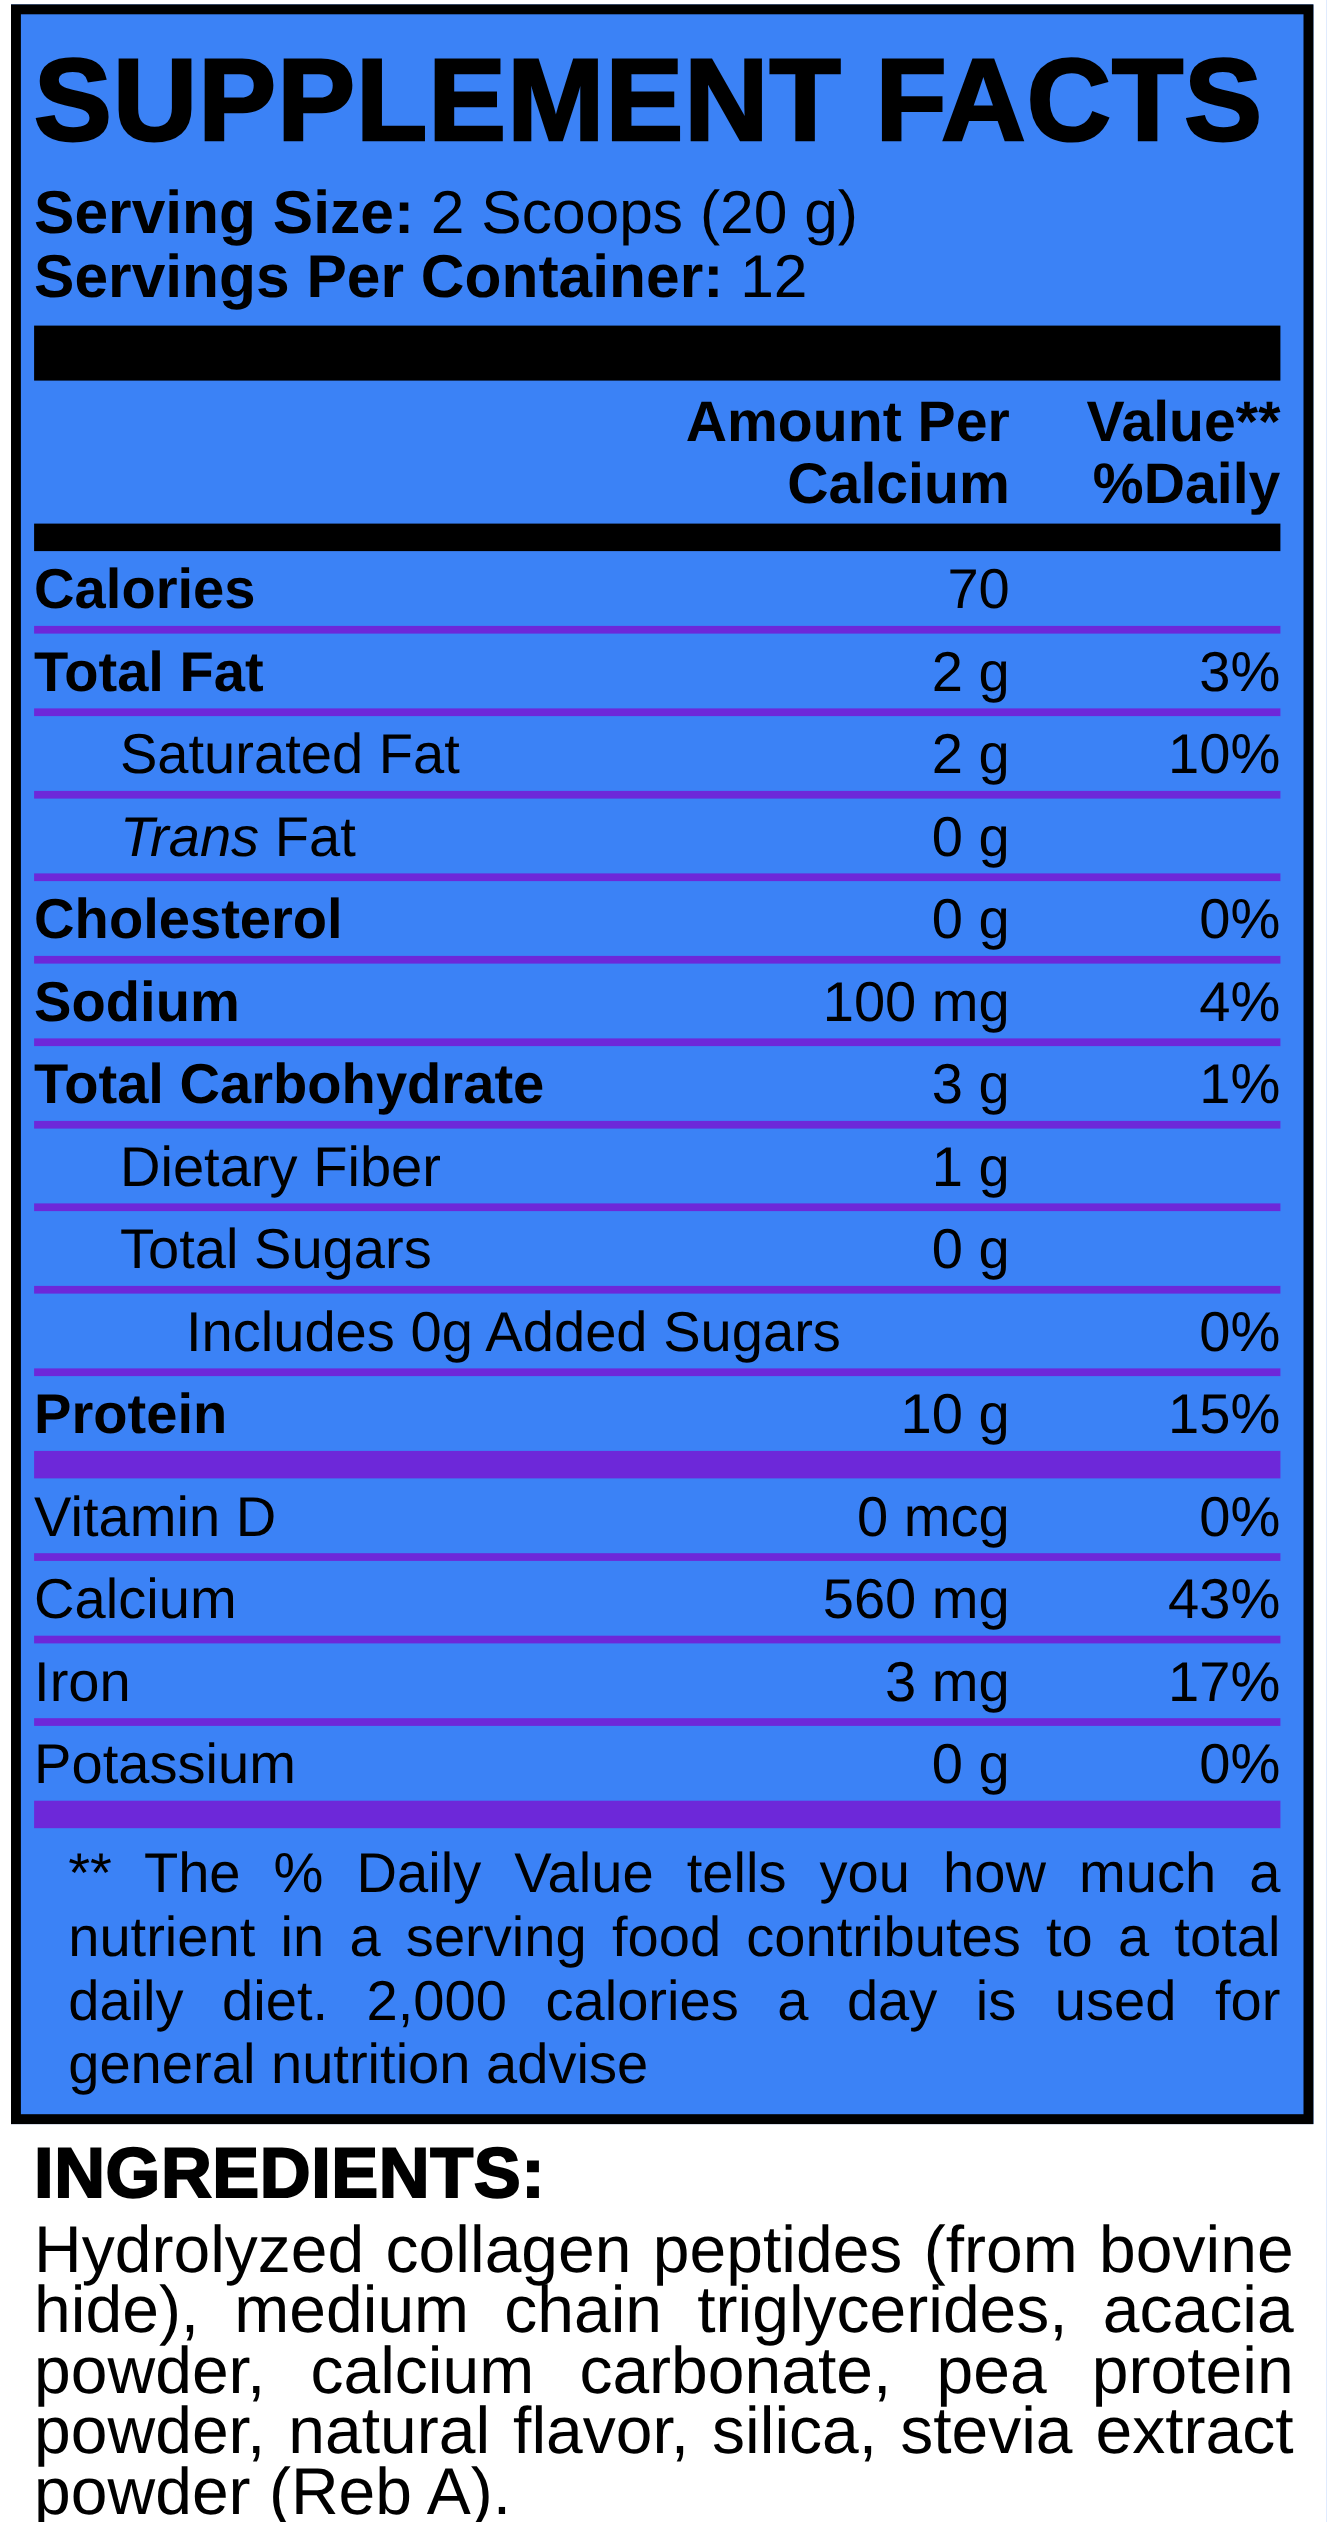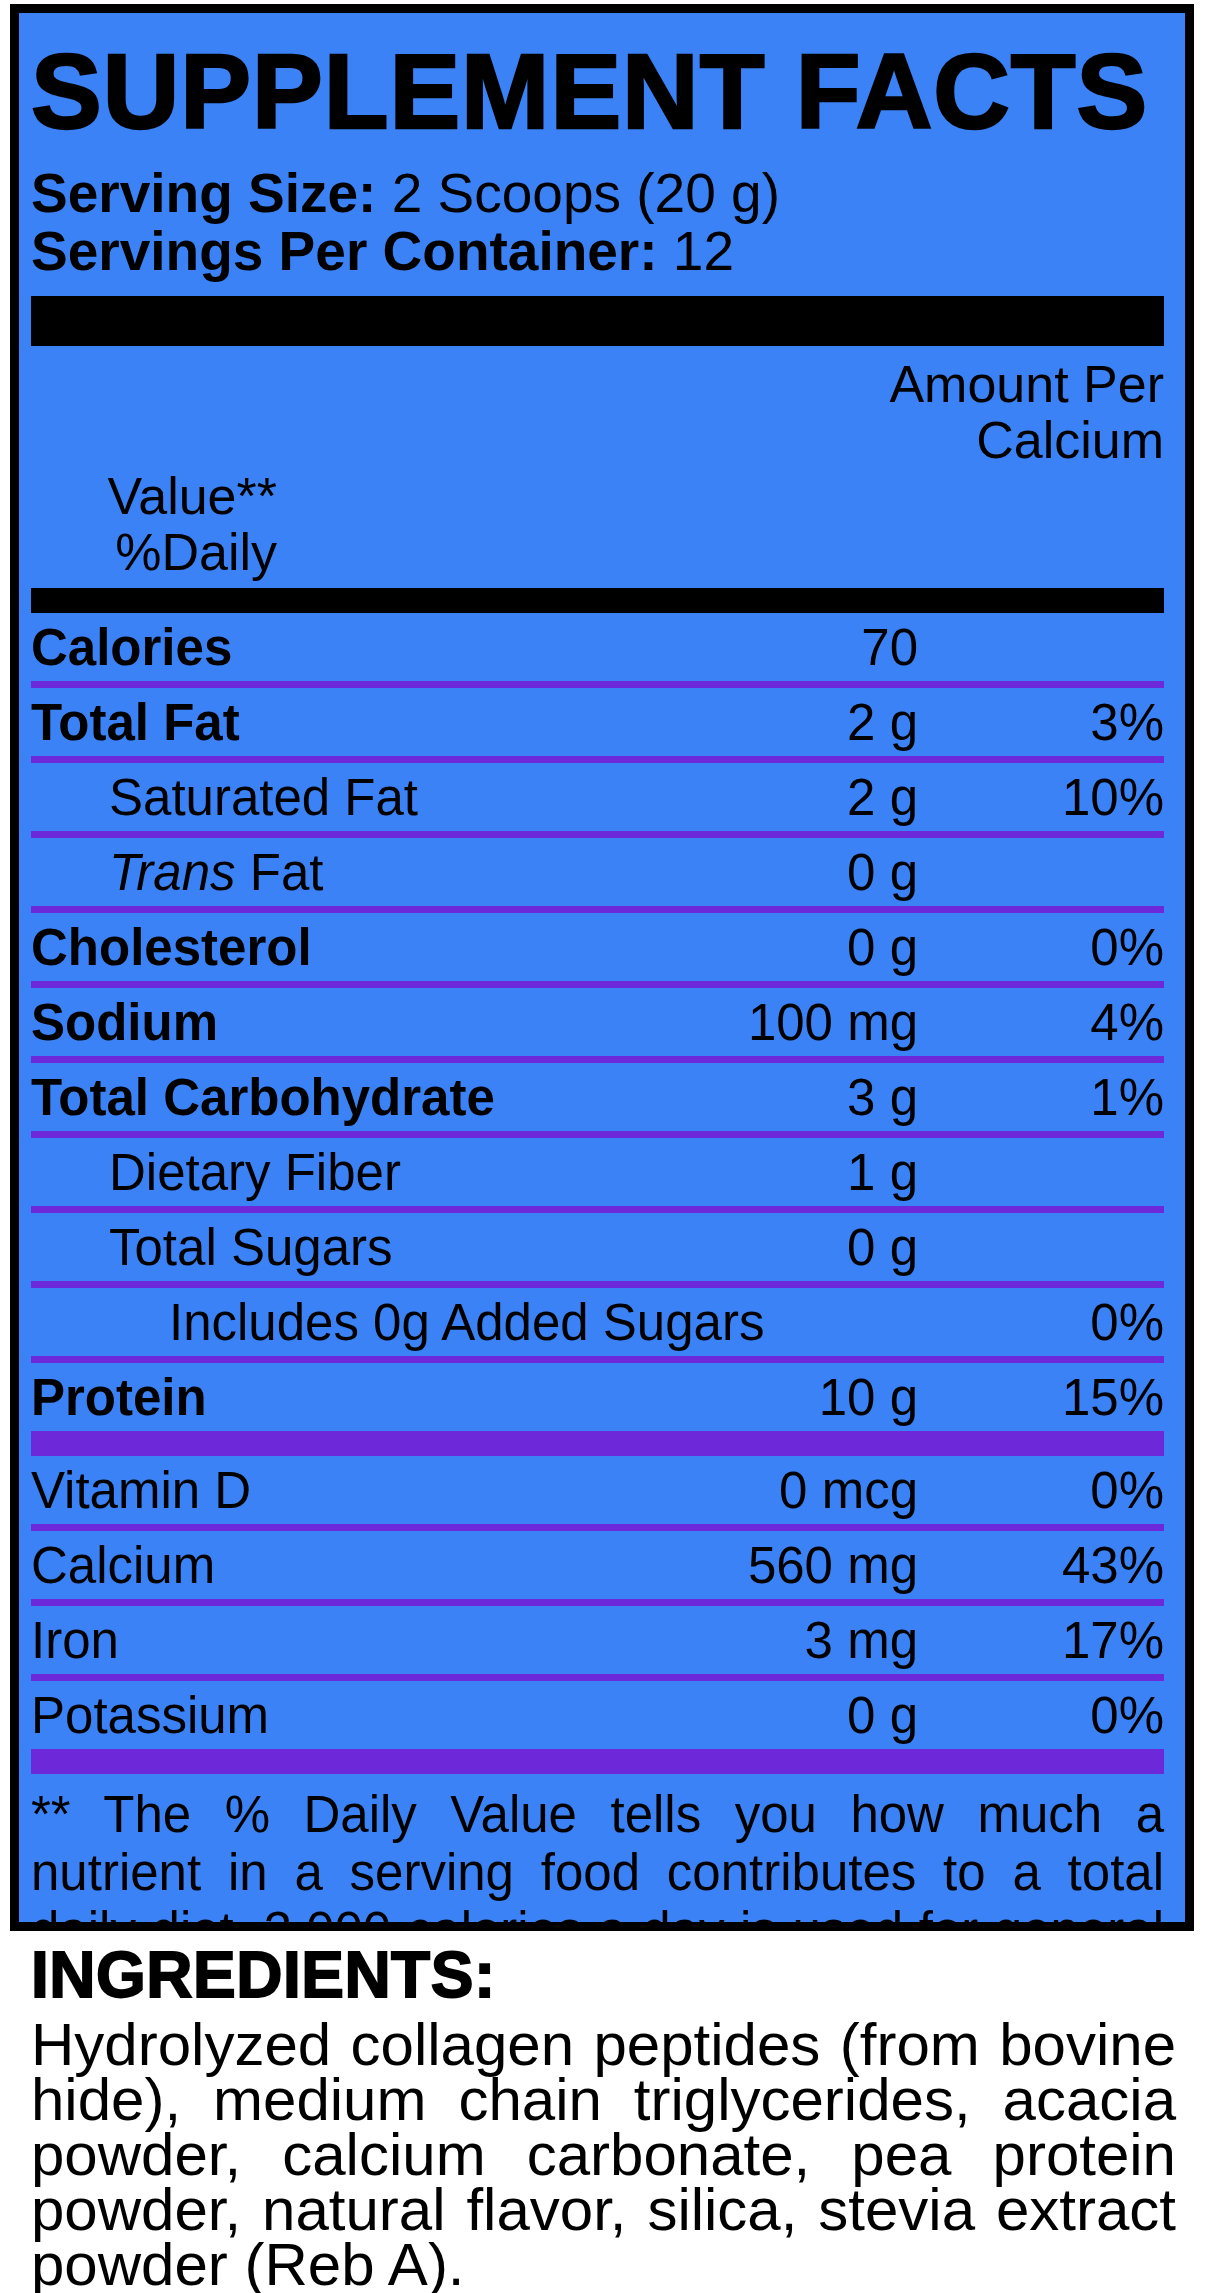--- a/index.html
+++ b/index.html
@@ -21,39 +21,40 @@
     font-size:106px;line-height:1.0;font-weight:bold;
     letter-spacing:1px;
     -webkit-text-stroke:2.5px #000;
     margin-top:12px;white-space:nowrap;
   }
   .serving-block{margin-top:20px;font-size:55px;line-height:58px;}
   .serving-line .lbl{font-weight:bold;}
   .bar{background:#000;width:100%;}
   .bar-thick{height:50px;margin-top:16px;}
   .bar-med{height:25px;}
-  .colhead{display:flex;font-weight:normal;font-size:52px;line-height:56px;padding:10px 0 8px 0;flex-direction:column;}
+  .colhead{display:flex;font-weight:bold;font-size:52px;line-height:56px;padding:10px 0 8px 0;}
   .colhead .amt-h{flex:1;text-align:right;}
   .colhead .dv-h{width:246px;text-align:right;}
   .colhead span{display:block;}
   .tbl .row{
     display:flex;align-items:center;height:68px;
     border-bottom:7px solid #6d28d9;
     font-size:51px;
   }
   .tbl .row.thick{border-bottom-width:25px;}
   .tbl .name{flex:1;white-space:nowrap;}
   .tbl .row.em .name{font-weight:bold;}
   .tbl .name.ind1{padding-left:78px;}
   .tbl .name.ind2{padding-left:138px;}
   .tbl .amt{width:260px;text-align:right;white-space:nowrap;}
   .tbl .dv{width:246px;text-align:right;white-space:nowrap;}
   .footnote{
     padding:12px 0 0 0;font-size:51px;line-height:58px;
     text-align:justify;
+    margin-left:31px;
   }
   .ingredients{margin:14px 0 0 31px;width:1145px;}
   .ing-head{
     font-size:64px;line-height:60px;font-weight:bold;
     -webkit-text-stroke:1.8px #000;letter-spacing:0.5px;
   }
   .ing-text{margin-top:12px;font-size:60px;line-height:55px;text-align:justify;}
   i{font-style:italic;}
 </style>
 </head>

